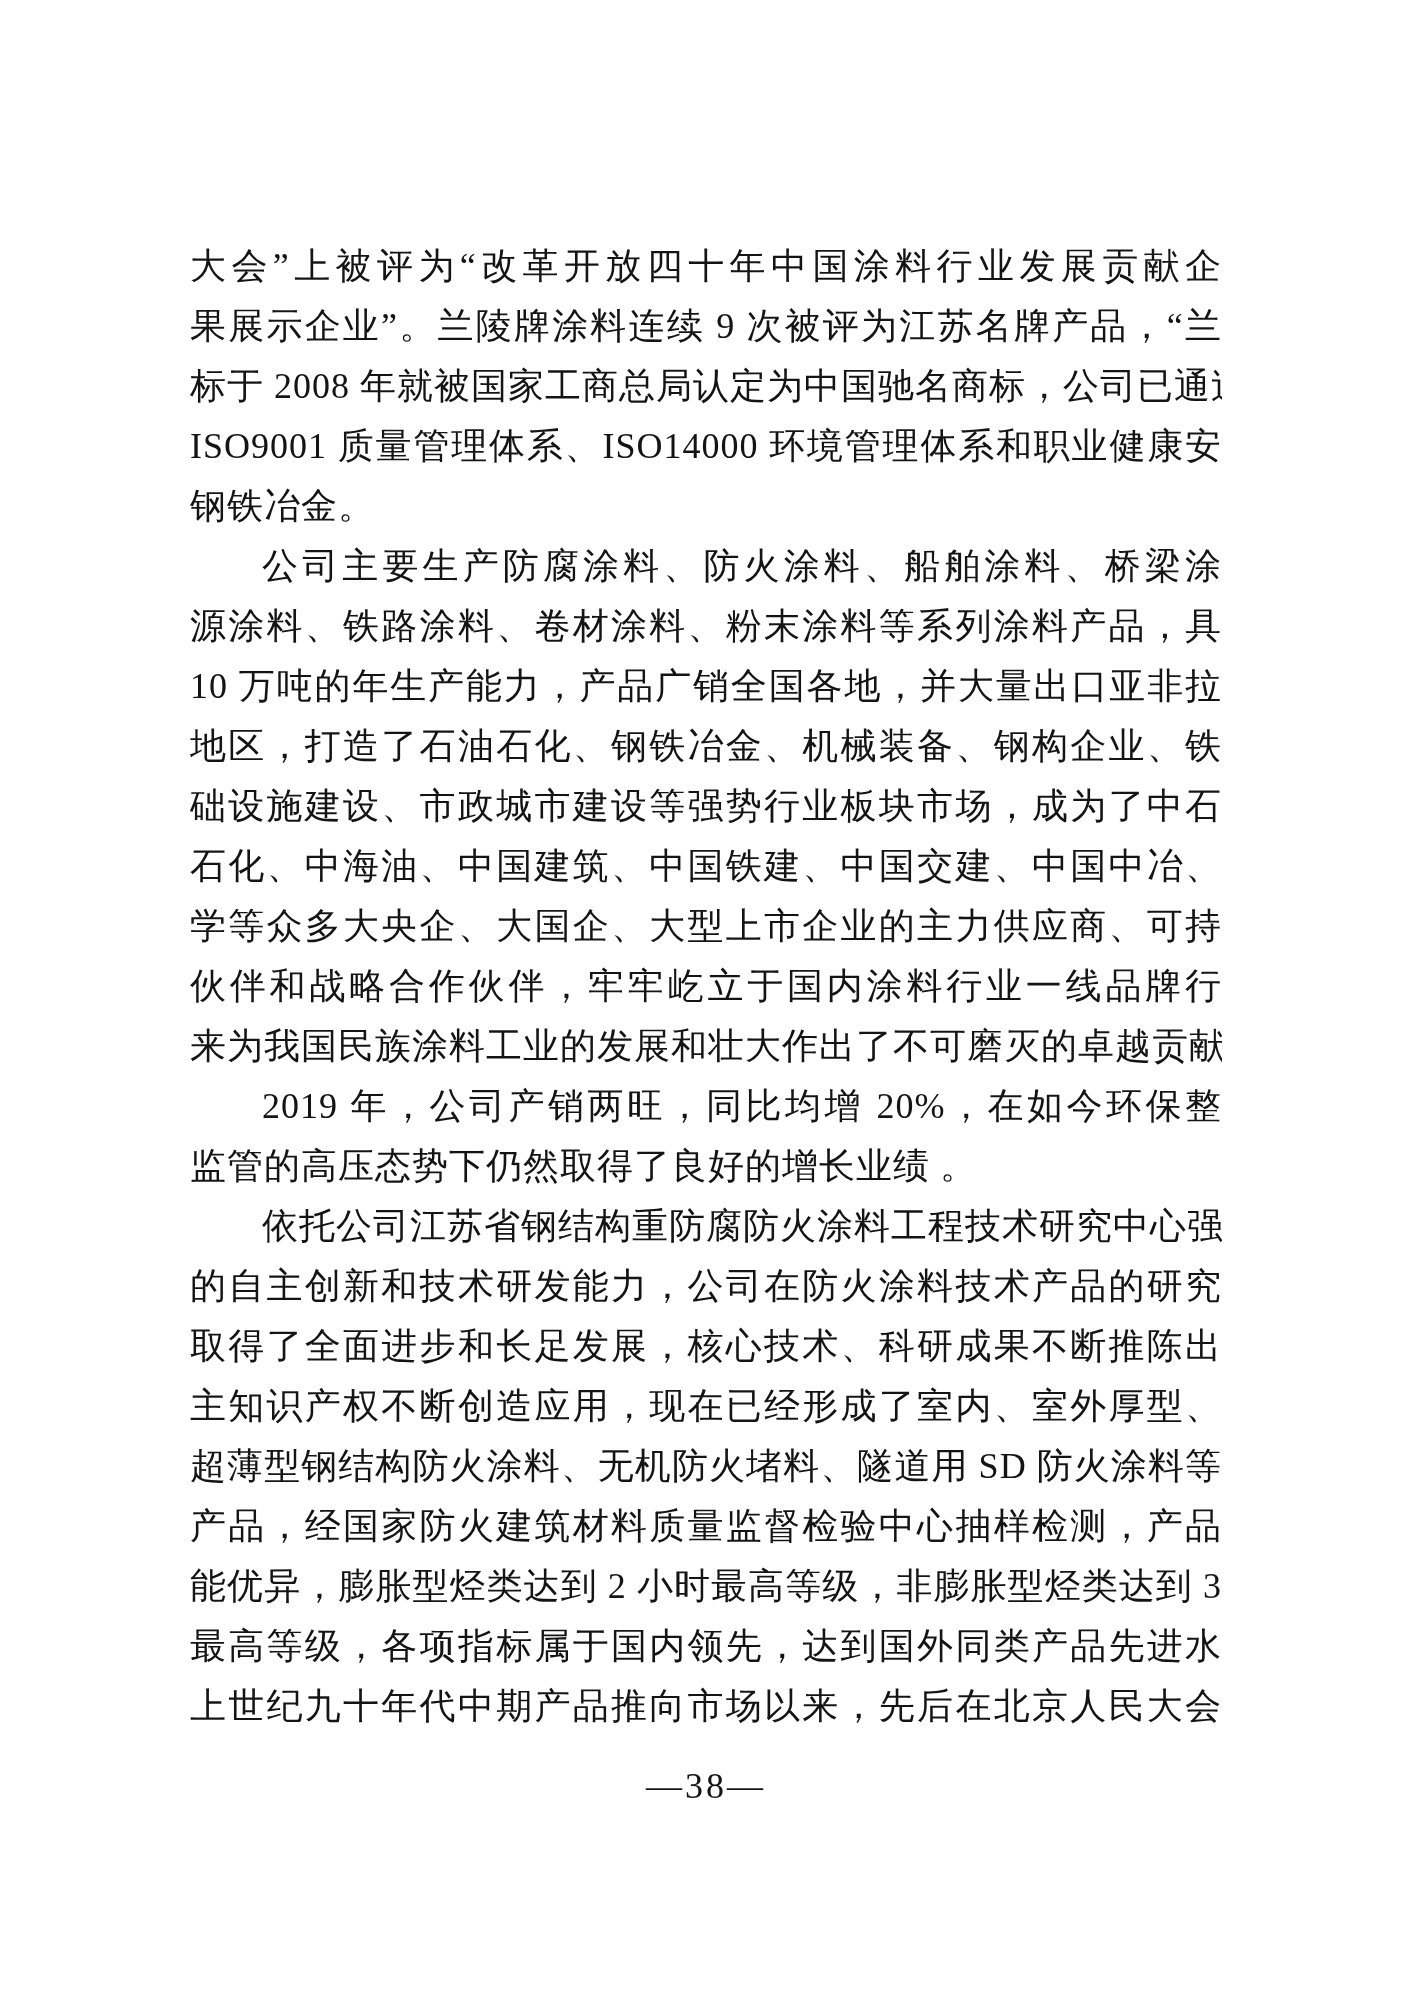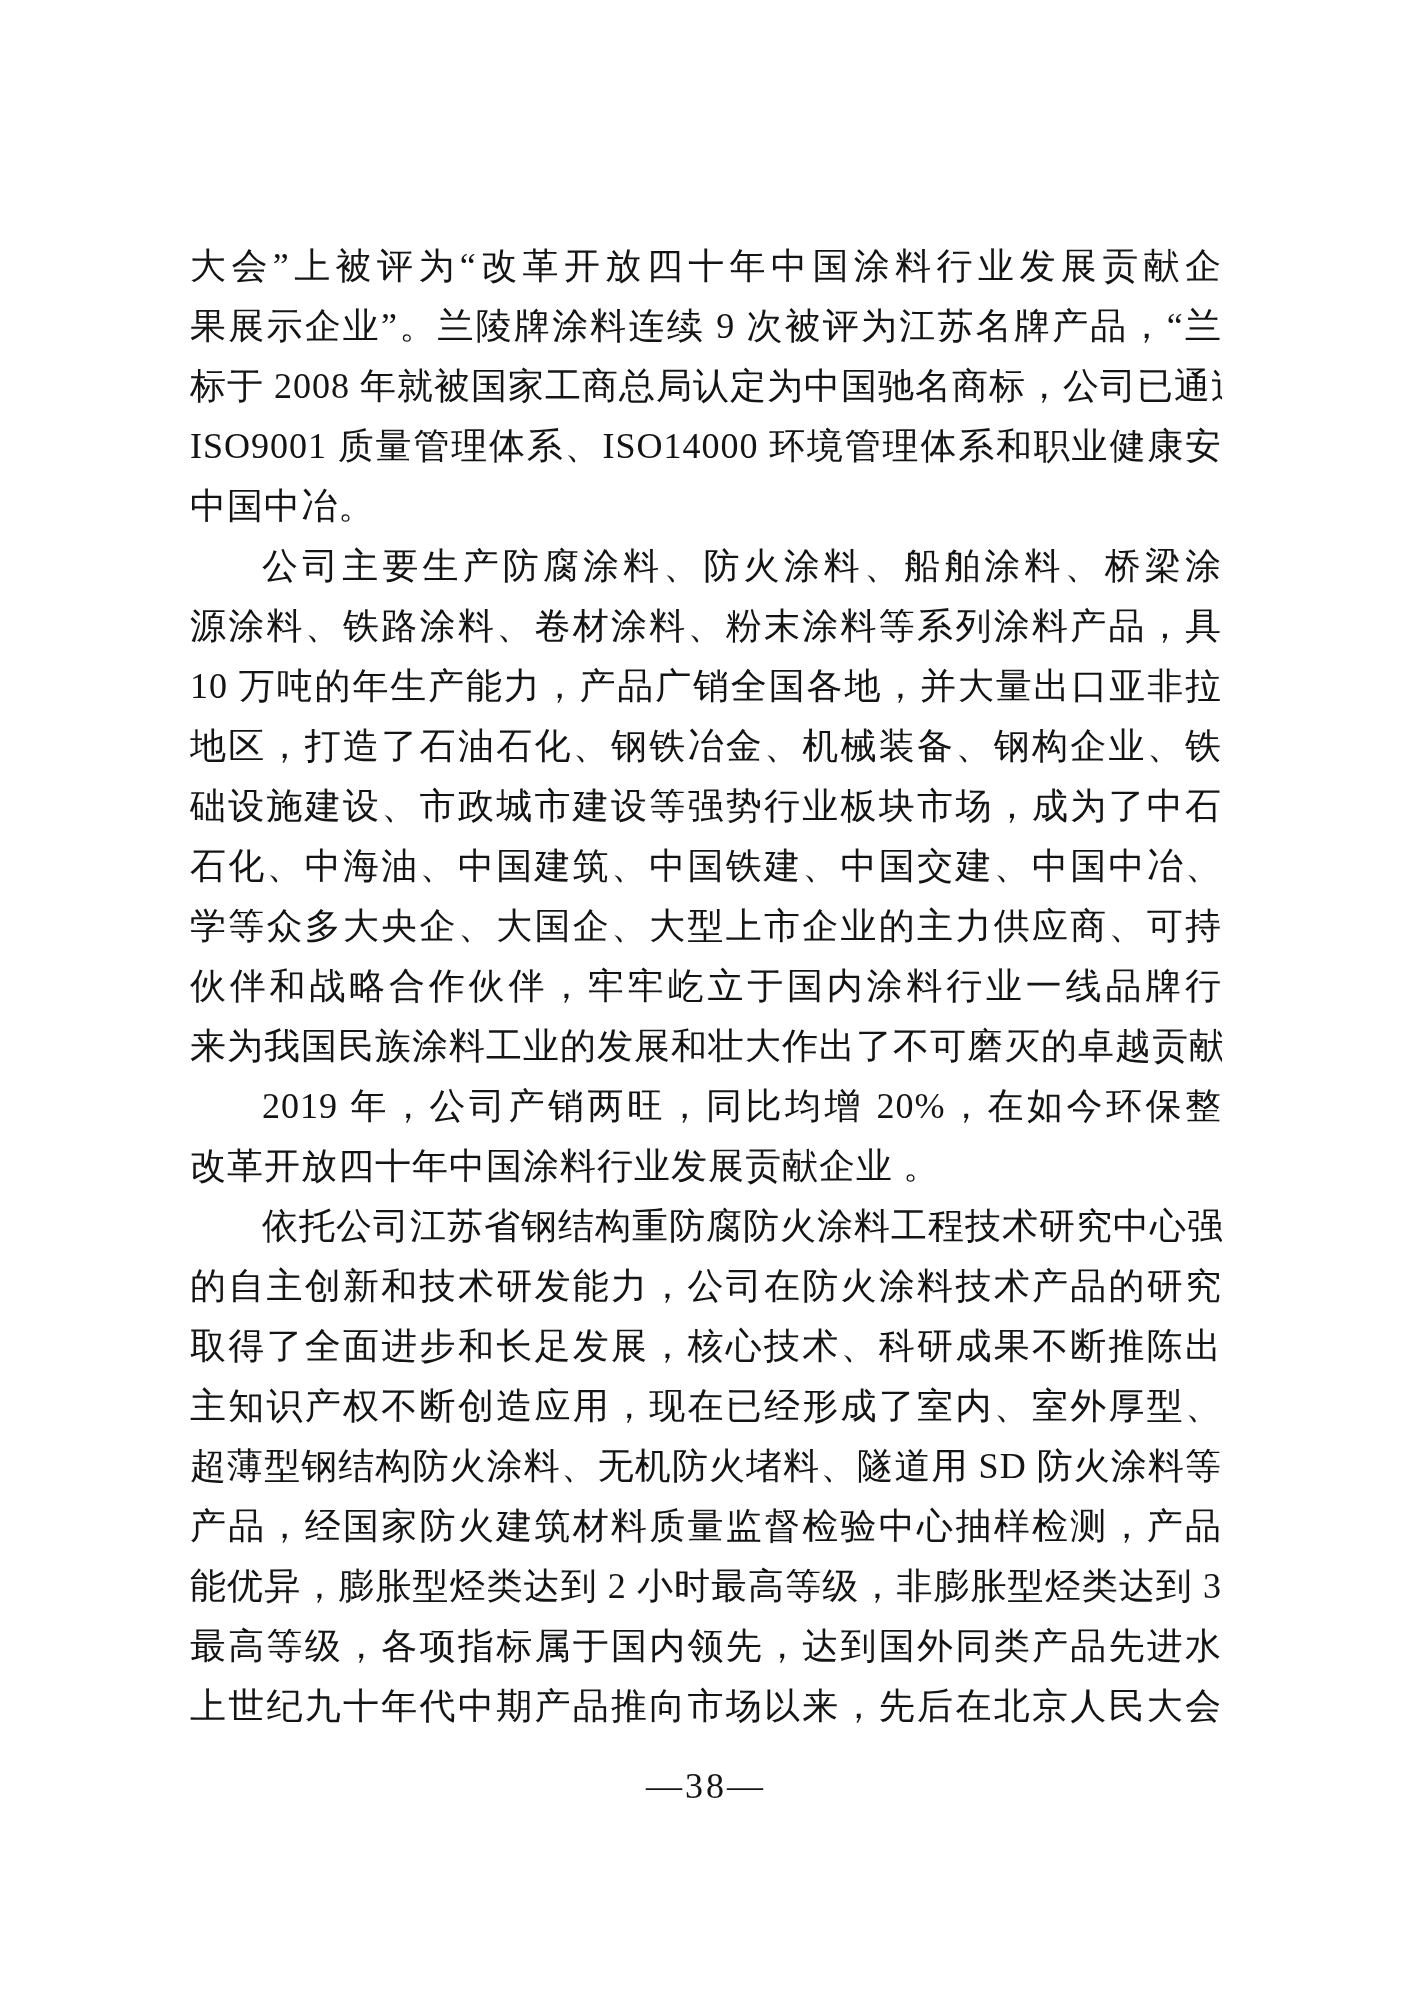--- a/index.html
+++ b/index.html
@@ -68,38 +68,38 @@
 <body>
 
 <div class="doc-page">
   <div class="text-block">
 
     <div class="para">
       <p class="line j">大会”上被评为“改革开放四十年中国涂料行业发展贡献企业”和“成</p>
       <p class="line j">果展示企业”。兰陵牌涂料连续 9 次被评为江苏名牌产品，“兰陵”商</p>
       <p class="line end">标于 2008 年就被国家工商总局认定为中国驰名商标，公司已通过</p>
       <p class="line j">ISO9001 质量管理体系、ISO14000 环境管理体系和职业健康安全管理</p>
-      <p class="line end">中国中冶。</p>
+      <p class="line end">钢铁冶金。</p>
     </div>
 
     <div class="para">
       <p class="line j ind">公司主要生产防腐涂料、防火涂料、船舶涂料、桥梁涂料、新能</p>
       <p class="line j">源涂料、铁路涂料、卷材涂料、粉末涂料等系列涂料产品，具备超过</p>
       <p class="line j">10 万吨的年生产能力，产品广销全国各地，并大量出口亚非拉等国家</p>
       <p class="line j">地区，打造了石油石化、钢铁冶金、机械装备、钢构企业、铁公机基</p>
       <p class="line j">础设施建设、市政城市建设等强势行业板块市场，成为了中石油、中</p>
       <p class="line j">石化、中海油、中国建筑、中国铁建、中国交建、中国中冶、中国化</p>
       <p class="line j">学等众多大央企、大国企、大型上市企业的主力供应商、可持续合作</p>
       <p class="line j">伙伴和战略合作伙伴，牢牢屹立于国内涂料行业一线品牌行列，39 年</p>
       <p class="line end">来为我国民族涂料工业的发展和壮大作出了不可磨灭的卓越贡献。</p>
     </div>
 
     <div class="para">
       <p class="line j ind">2019 年，公司产销两旺，同比均增 20%，在如今环保整治、安全</p>
-      <p class="line end">改革开放四十年中国涂料行业发展贡献企业 。</p>
+      <p class="line end">监管的高压态势下仍然取得了良好的增长业绩 。</p>
     </div>
 
     <div class="para">
       <p class="line end ind">依托公司江苏省钢结构重防腐防火涂料工程技术研究中心强大</p>
       <p class="line j">的自主创新和技术研发能力，公司在防火涂料技术产品的研究开发上</p>
       <p class="line j">取得了全面进步和长足发展，核心技术、科研成果不断推陈出新，自</p>
       <p class="line j">主知识产权不断创造应用，现在已经形成了室内、室外厚型、薄型、</p>
       <p class="line j">超薄型钢结构防火涂料、无机防火堵料、隧道用 SD 防火涂料等系列</p>
       <p class="line j">产品，经国家防火建筑材料质量监督检验中心抽样检测，产品耐火性</p>
       <p class="line j">能优异，膨胀型烃类达到 2 小时最高等级，非膨胀型烃类达到 3 小时</p>

